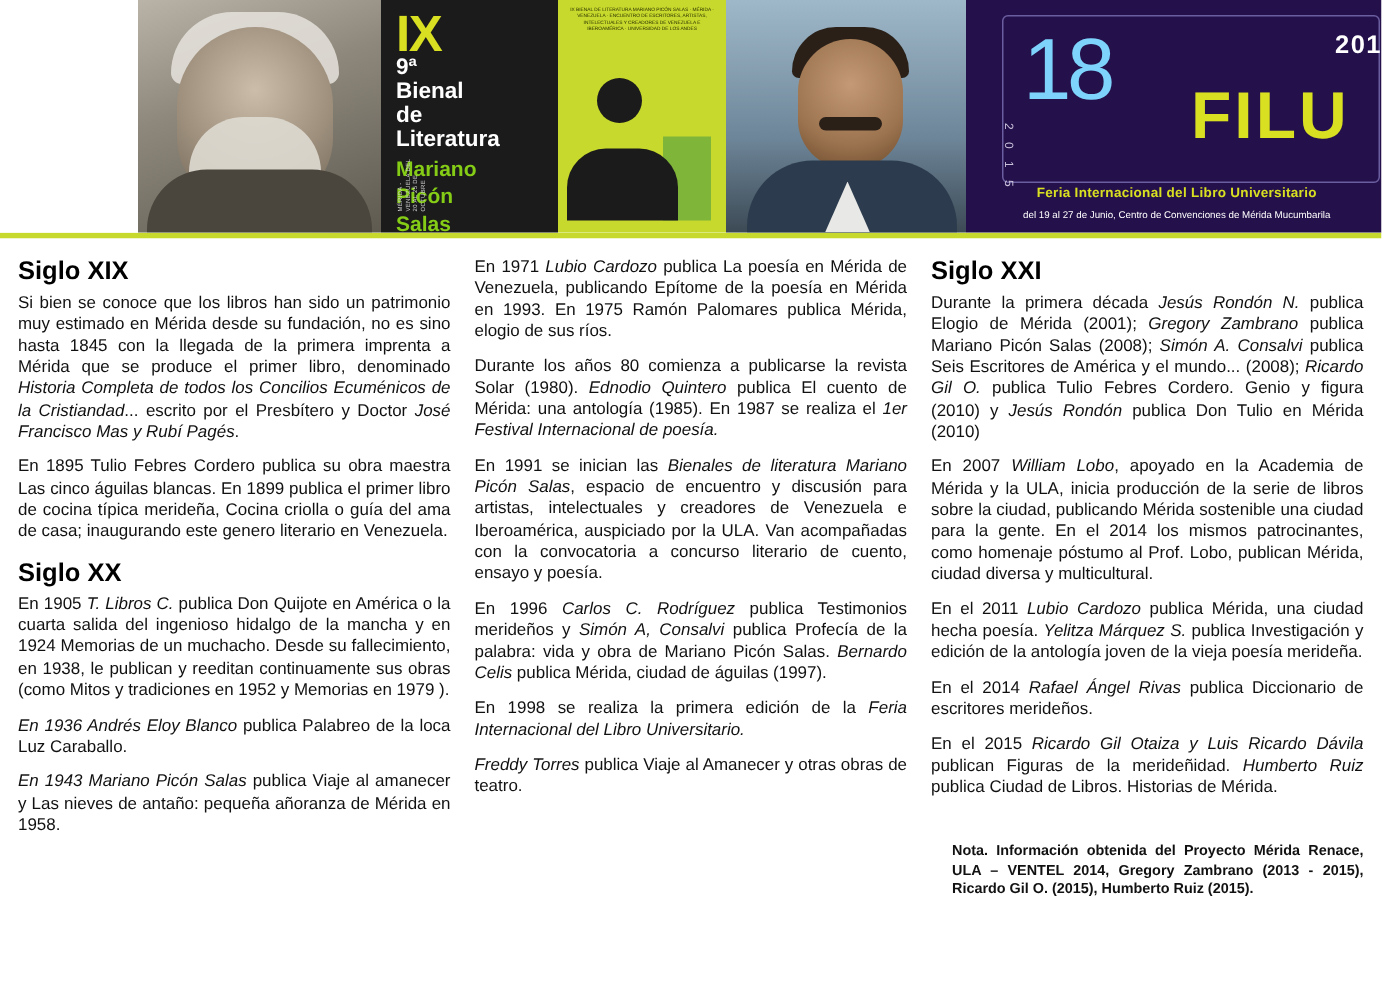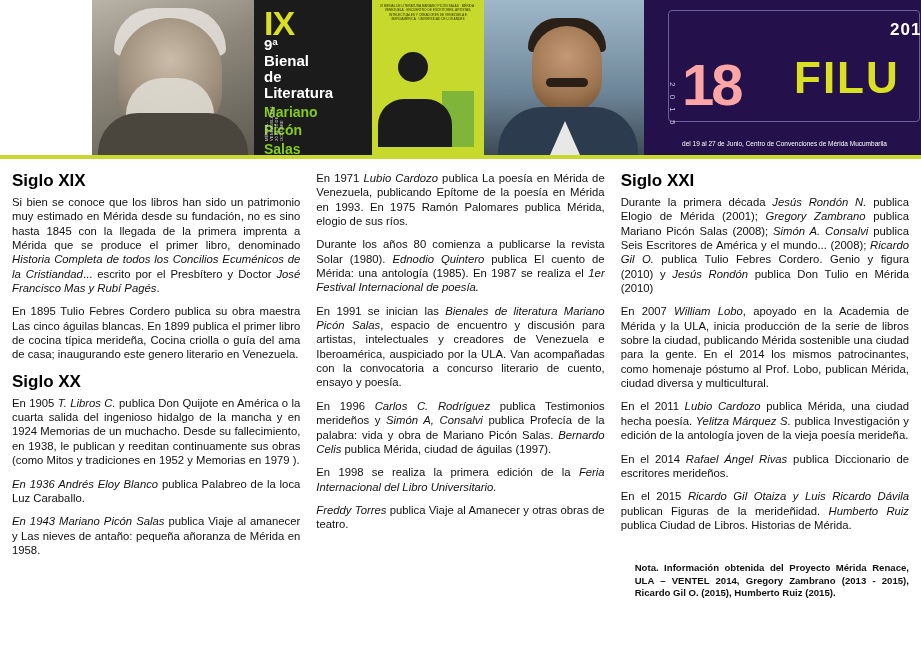--- a/index.html
+++ b/index.html
@@ -226,25 +226,24 @@
     background: #24104a;
     position: relative;
     overflow: hidden;
     color: #ffffff;
   }
   .panel-filu .filu-18 {
     position: absolute;
     left: 38px;
     top: 18px;
     font-size: 58px;
-    font-weight: bold;
-    color: #fca5a5;
+    font-weight: normal;
+    color: #7dd3fc;
     letter-spacing: -3px;
     line-height: 1;
-    margin-top: 38px;
   }
   .panel-filu .filu-word {
     position: absolute;
     left: 150px;
     top: 56px;
     font-size: 44px;
     font-weight: bold;
     color: #d9e021;
     letter-spacing: 2px;
     line-height: 1;
@@ -384,20 +383,21 @@
       <div class="m-body"></div>
       <div class="m-shirt"></div>
     </div>
 
     <div class="panel-filu">
       <div class="deco-line" style="left:24px; top:10px; width:250px; height:110px; border-radius:4px;"></div>
       <div class="filu-18">18</div>
       <div class="filu-word">FILU</div>
       <div class="filu-year">2015</div>
       <div class="filu-vert">2 0 1 5</div>
+      <div class="filu-sub">Feria Internacional del Libro Universitario</div>
       <div class="filu-sub2">del 19 al 27 de Junio, Centro de Convenciones de Mérida Mucumbarila</div>
     </div>
   </div>
 
   <div class="rule"></div>
   <div class="rule-under"></div>
 
   <div class="columns">
 
     <div class="col">

